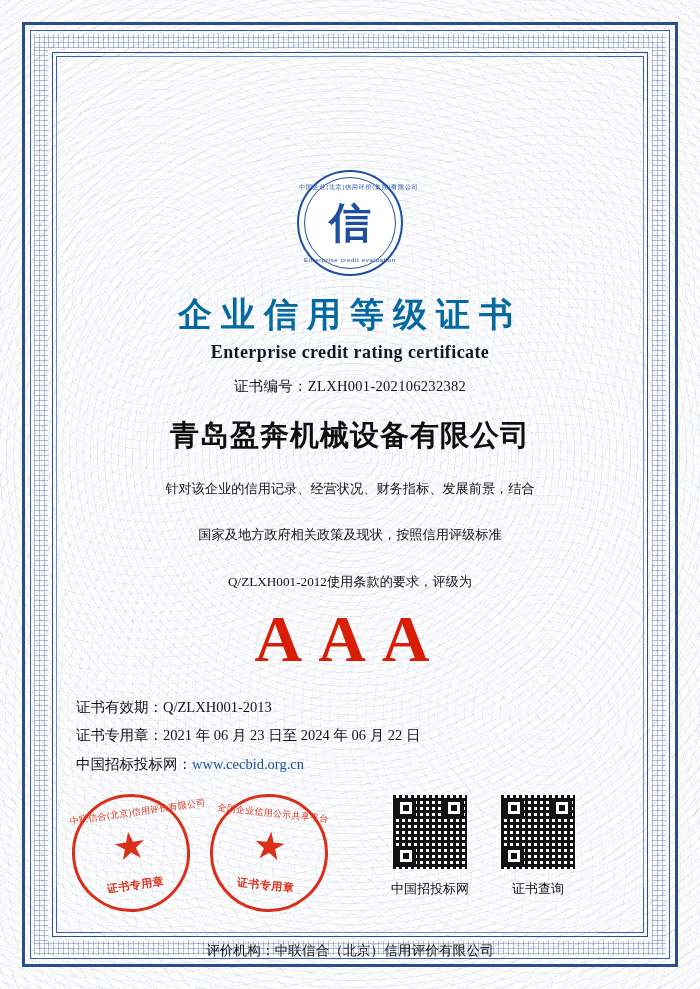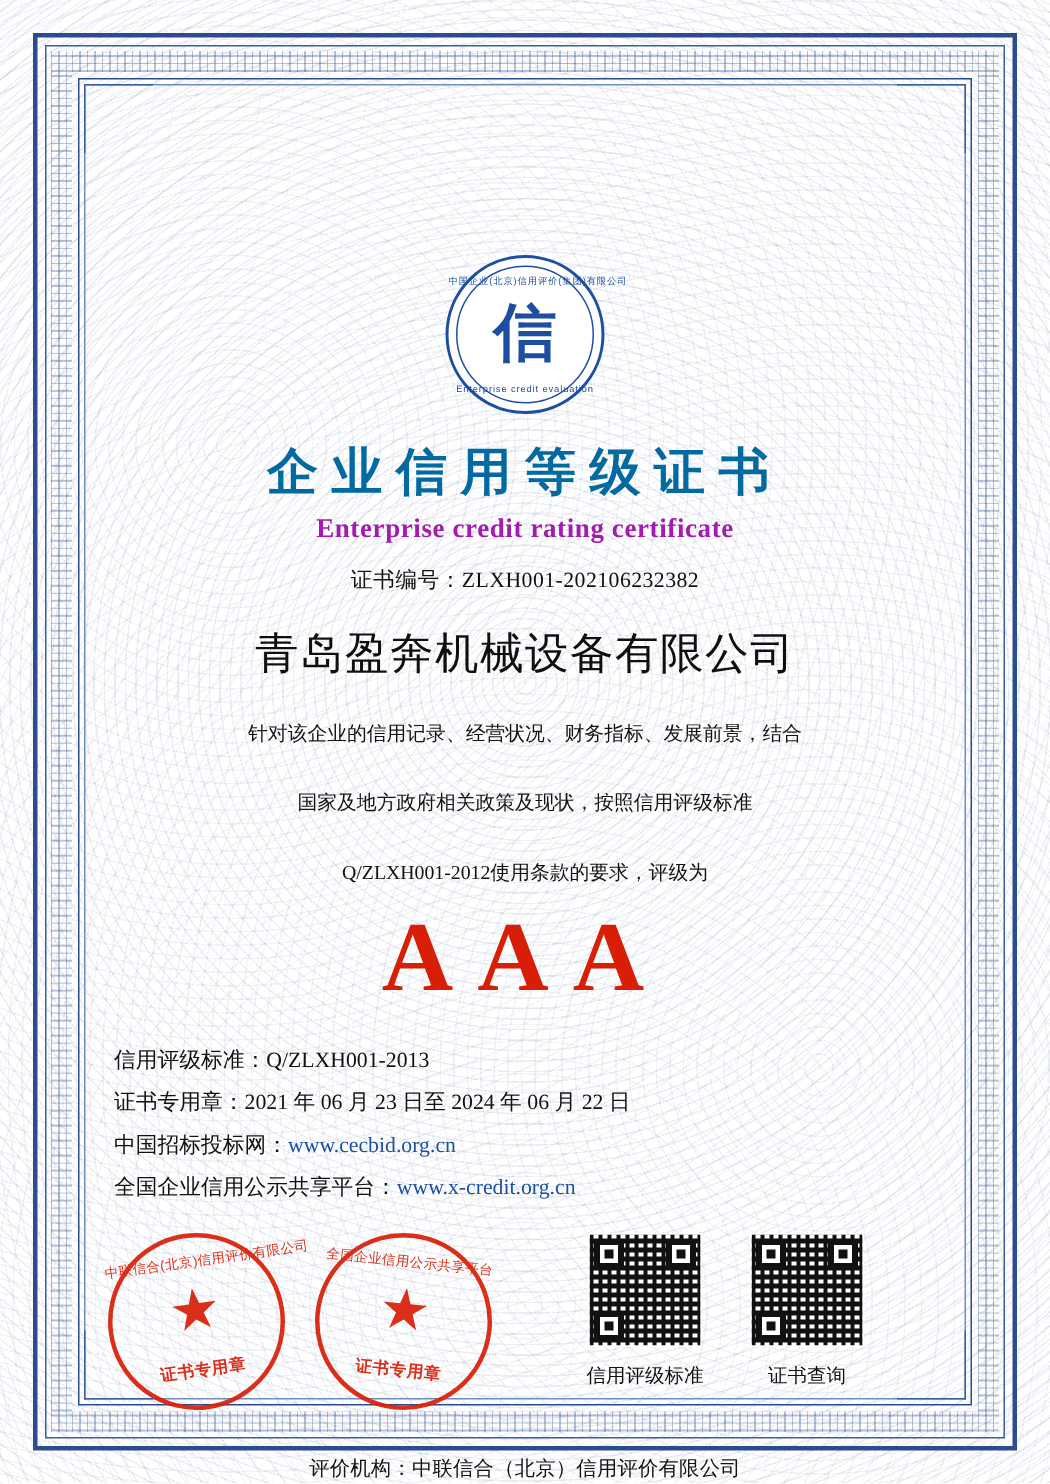--- a/index.html
+++ b/index.html
@@ -141,35 +141,35 @@
     font-size: 34px;
     font-weight: bold;
     color: #0369a1;
     letter-spacing: 9px;
     font-family: "Liberation Serif", serif;
   }
   .title-en {
     margin-top: 4px;
     font-size: 18px;
     font-weight: bold;
-    color: #a21caf;
+    color: #0f172a;
     font-family: "Liberation Serif", serif;
     letter-spacing: 0.4px;
   }
   .cert-no {
     margin-top: 14px;
     font-size: 14.5px;
     color: #111111;
     font-family: "Liberation Serif", serif;
     letter-spacing: 0.3px;
   }
   .company {
     margin-top: 20px;
     font-size: 29px;
-    font-weight: normal;
+    font-weight: bold;
     color: #0f0f0f;
     letter-spacing: 1px;
     font-family: "Liberation Serif", serif;
   }
 
   .body-text {
     margin-top: 18px;
     font-size: 13.2px;
     color: #121212;
     line-height: 2.0;
@@ -330,30 +330,27 @@
     <div class="body-text">
       <div>针对该企业的信用记录、经营状况、财务指标、发展前景，结合</div>
       <div>国家及地方政府相关政策及现状，按照信用评级标准</div>
       <div>Q/ZLXH001-2012使用条款的要求，评级为</div>
     </div>
 
     <div class="grade">AAA</div>
 
     <div class="details">
       <div>
-        <span>信用评级标准：</span><span>Q/ZLXH001-2013</span>
+        <span>证书有效期：</span><span>Q/ZLXH001-2013</span>
       </div>
       <div>
         <span>证书专用章：</span><span>2021 年 06 月 23 日至 2024 年 06 月 22 日</span>
       </div>
       <div>
         <span>中国招标投标网：</span><span class="blue">www.cecbid.org.cn</span>
-      </div>
-      <div>
-        <span>全国企业信用公示共享平台：</span><span class="blue">www.x-credit.org.cn</span>
       </div>
     </div>
 
     <div class="bottom-row">
 
       <div class="seal s1">
         <div class="seal-top">中联信合(北京)信用评价有限公司</div>
         <div class="star">★</div>
         <div class="seal-bottom">证书专用章</div>
       </div>
@@ -380,20 +377,20 @@
             <i></i>
           </div>
         <div class="finder f2">
             <i></i>
           </div>
         <div class="finder f3">
             <i></i>
           </div>
       </div>
 
-      <div class="qr-label l1">信用评级标准</div>
+      <div class="qr-label l1">中国招投标网</div>
       <div class="qr-label l2">证书查询</div>
     </div>
 
     <div class="issuer">评价机构：中联信合（北京）信用评价有限公司</div>
 
   </div>
 </div>
 
 </body></html>

